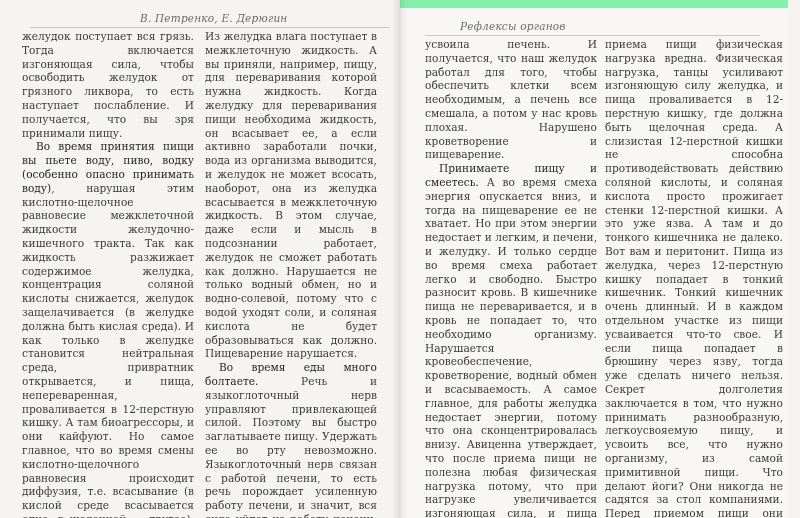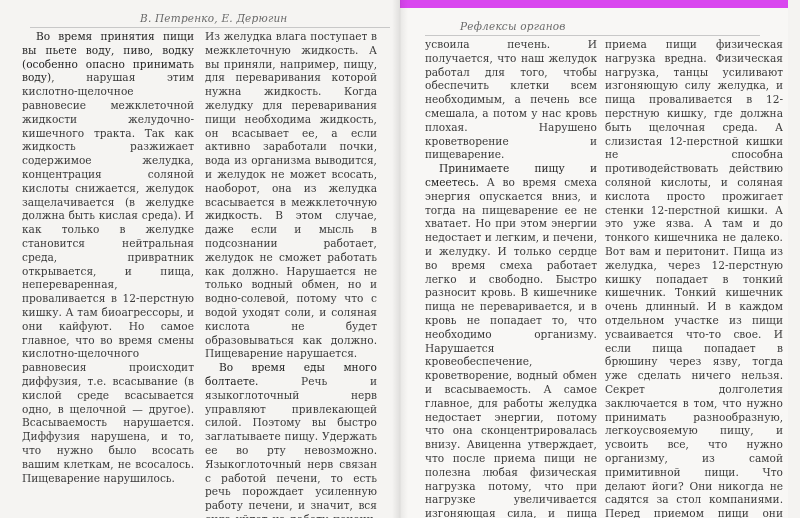--- a/index.html
+++ b/index.html
@@ -1,17 +1,17 @@
 <!DOCTYPE html>
 <html><head>
   <meta charset="utf-8">
   <style>
     html, body { margin:0; padding:0; }
     body { width:800px; height:518px; overflow:hidden; background:#f4f3f1; font-family:"DejaVu Sans", sans-serif; }
-    .spread { position:relative; width:788px; height:518px; overflow:hidden; background:#d946ef; }
+    .spread { position:relative; width:788px; height:518px; overflow:hidden; background:#86efac; }
     .page { position:absolute; top:0; height:518px; overflow:hidden; }
     .page.left { left:0; width:400px; background:#f5f4f2; }
     .page.right { left:400px; width:400px; background:#f8f7f5;margin-top:8px; }
     .gutter { position:absolute; left:392px; top:0; width:16px; height:518px;
       background:linear-gradient(to right, rgba(0,0,0,0) 0%, rgba(0,0,0,0.08) 45%, rgba(0,0,0,0.10) 50%, rgba(0,0,0,0.05) 60%, rgba(0,0,0,0) 100%); }
     .running-head { position:absolute; top:12px; font-family:"DejaVu Serif", serif; font-style:italic; font-size:10.5px; color:#6a6a6a; letter-spacing:0.2px; }
     .page.left .running-head { left:140px; }
     .page.right .running-head { left:60px; }
     .head-rule { position:absolute; top:27px; height:1px; background:#c8c8c8; }
     .page.left .head-rule { left:30px; right:10px; }
@@ -27,20 +27,21 @@
   </style>
 </head>
 <body>
 
 <div class="spread">
   <div class="page left">
     <div class="running-head">В. Петренко, Е. Дерюгин</div>
     <div class="head-rule"></div>
 
     <div class="col c1">
+      <p>желудок поступает вся грязь. Тогда включается изгоняющая сила, чтобы освободить желудок от грязного ликвора, то есть наступает послабление. И получается, что вы зря принимали пищу.</p>
       <p class="para"><b>Во время принятия пищи вы пьете воду, пиво, водку (особенно опасно принимать воду)</b><span>, нарушая этим кислотно-щелочное равновесие межклеточной жидкости желудочно-кишечного тракта. Так как жидкость разжижает содержимое желудка, концентрация соляной кислоты снижается, желудок защелачивается (в желудке должна быть кислая среда). И как только в желудке становится нейтральная среда, привратник открывается, и пища, непереваренная, проваливается в 12-перстную кишку. А там биоагрессоры, и они кайфуют. Но самое главное, что во время смены кислотно-щелочного равновесия происходит диффузия, т.е. всасывание (в кислой среде всасывается одно, в щелочной — другое). Всасываемость нарушается. Диффузия нарушена, и то, что нужно было всосать вашим клеткам, не всосалось. Пищеварение нарушилось.</span></p>
 
     </div>
 
     <div class="col c2">
       <p>Из желудка влага поступает в межклеточную жидкость. А вы приняли, например, пищу, для переваривания которой нужна жидкость. Когда желудку для переваривания пищи необходима жидкость, он всасывает ее, а если активно заработали почки, вода из организма выводится, и желудок не может всосать, наоборот, она из желудка всасывается в межклеточную жидкость. В этом случае, даже если и мысль в подсознании работает, желудок не сможет работать как должно. Нарушается не только водный обмен, но и водно-солевой, потому что с водой уходят соли, и соляная кислота не будет образовываться как должно. Пищеварение нарушается.</p>
       <p class="para"><b>Во время еды много болтаете.</b><span> Речь и языкоглоточный нерв управляют привлекающей силой. Поэтому вы быстро заглатываете пищу. Удержать ее во рту невозможно. Языкоглоточный нерв связан с работой печени, то есть речь порождает усиленную работу печени, и значит, вся сила уйдет на работу печени. В печени начинается усваивание. Что привлечет печень? Она потянет жир и сладкое (она очень любит сладкое). Печень потянет лишний сахар и отложит много глюкагона. А печень — это орган кроветворения, и в кровь через печень попадет не то, что нужно, а то, что</span></p>
     </div>
   </div>
 

